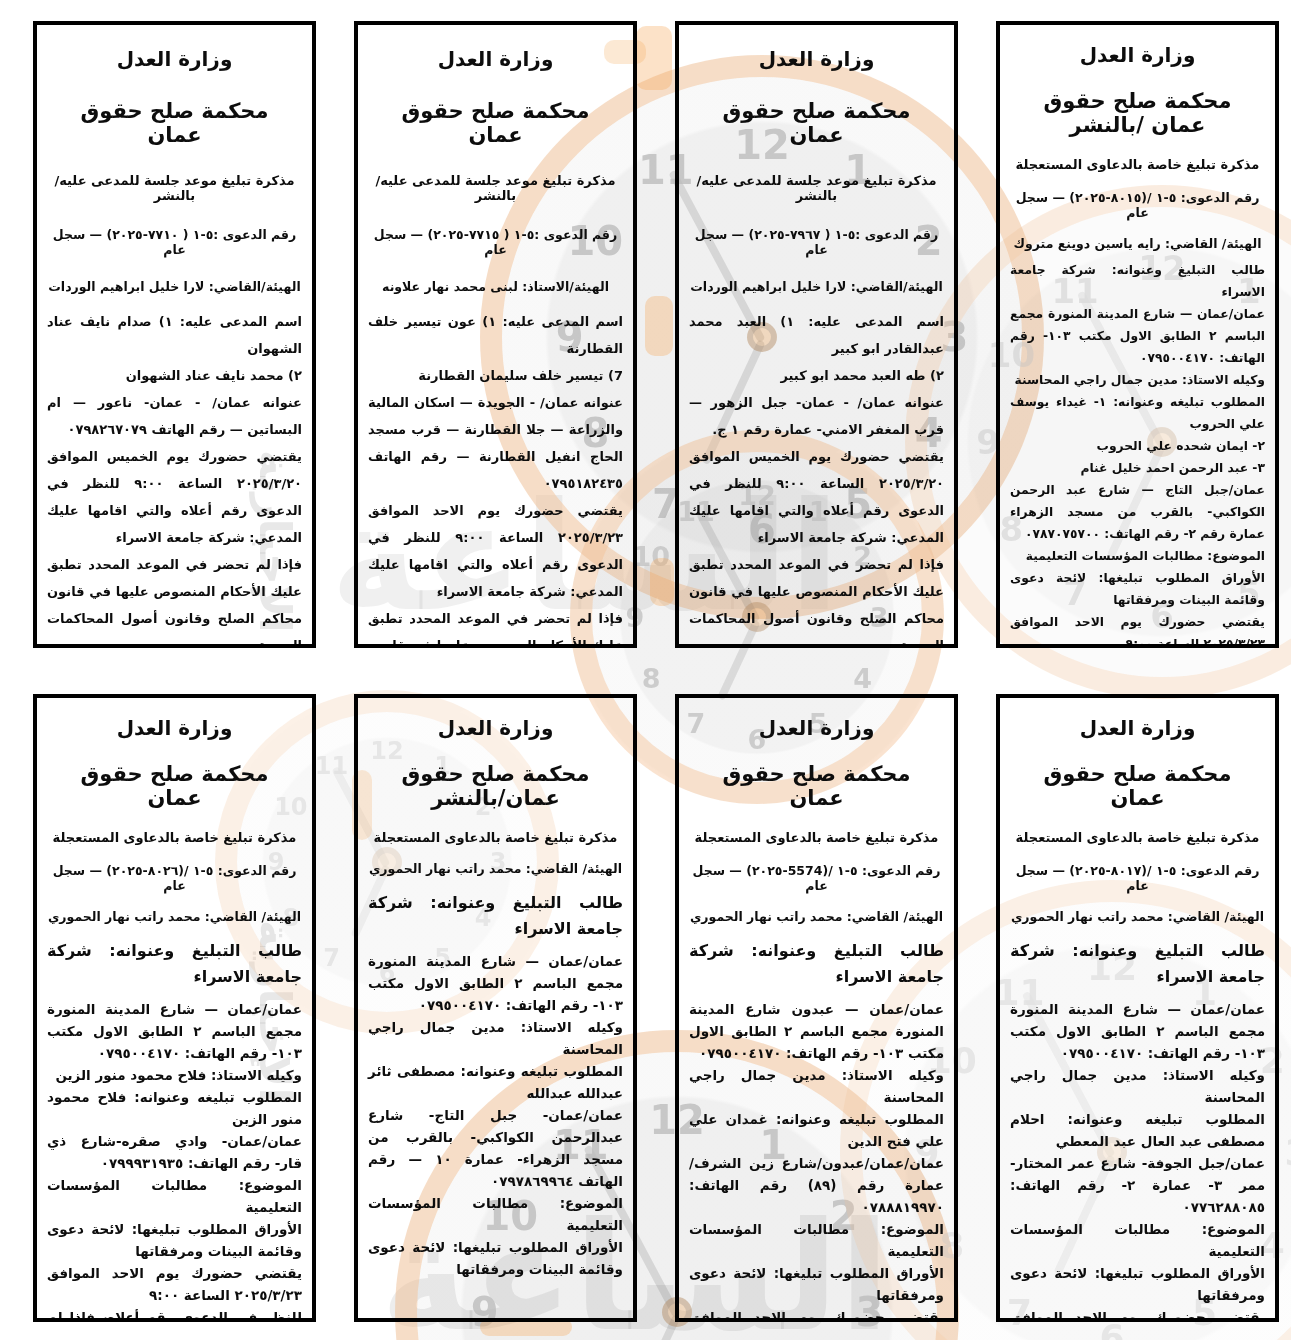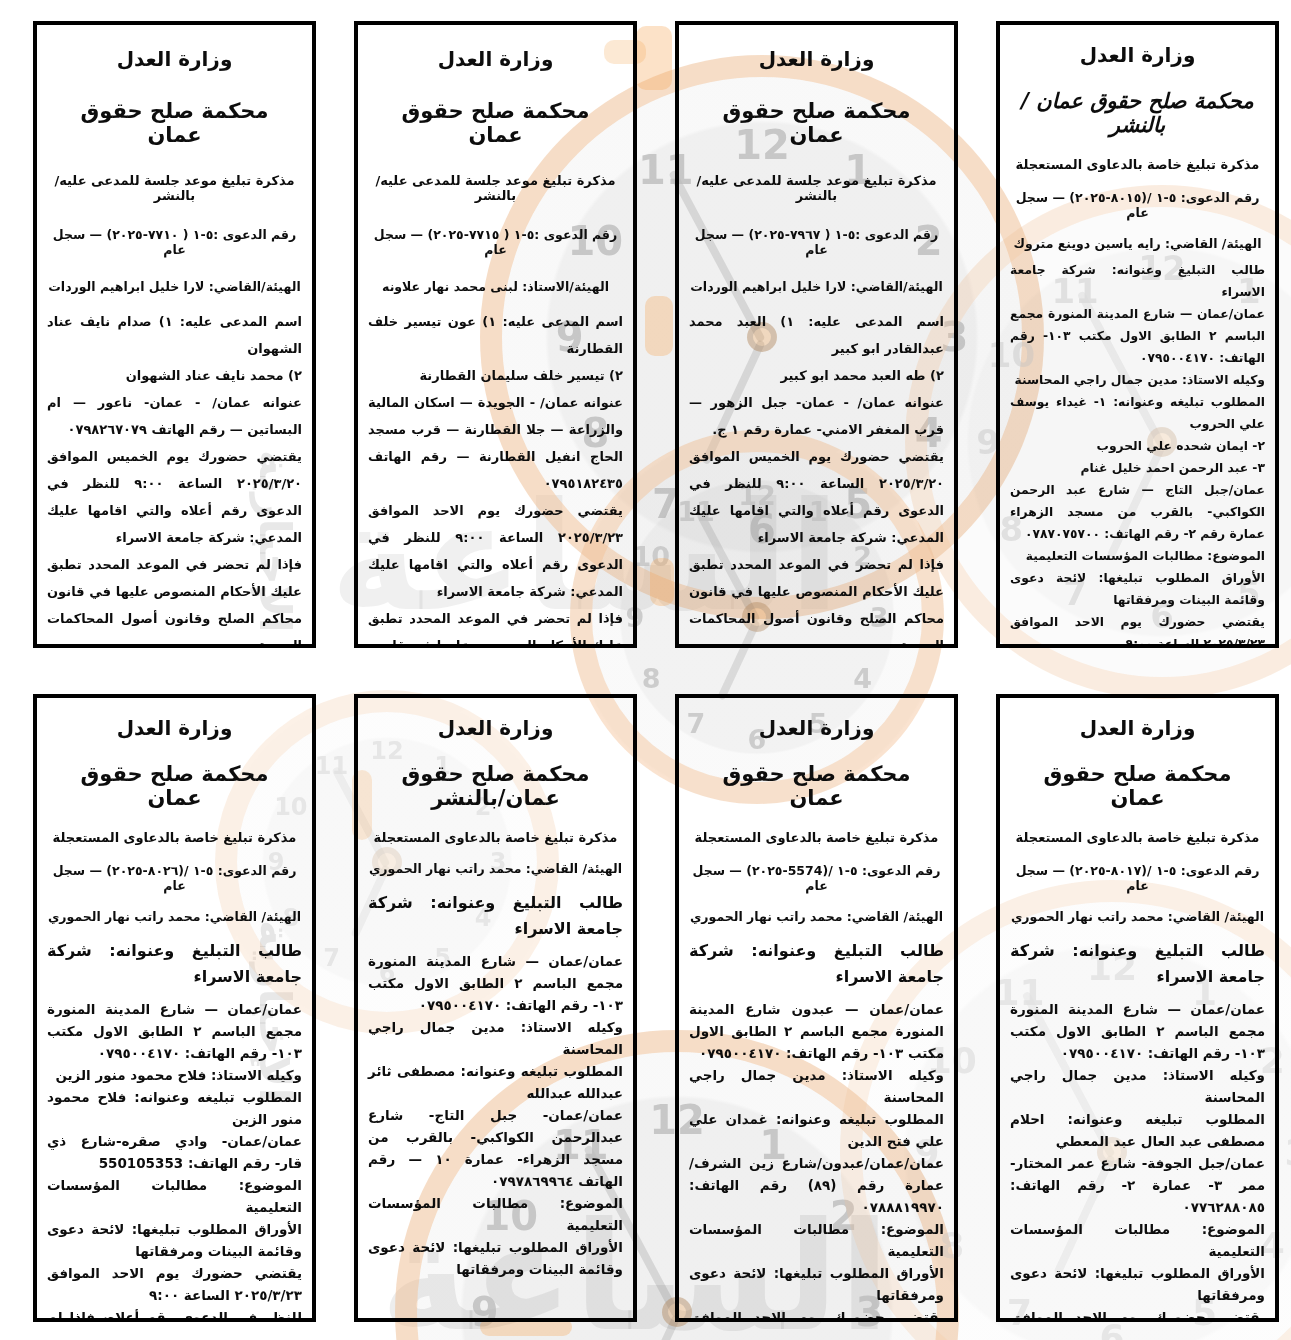--- a/index.html
+++ b/index.html
@@ -50,21 +50,21 @@
   .lead:empty{display:none;}
   .body{margin-top:14px; text-align:justify;}
   .para{margin:0; font-weight:700;}
   [data-size="lg"] .body .para{font-size:13px; line-height:27px;}
   [data-size="md"] .ministry{margin-top:18px;}
   [data-size="md"] .court{margin-top:22px;} [data-size="md"] .memo{margin-top:20px;}
   [data-size="md"] .case{margin-top:18px;}  [data-size="md"] .judge{margin-top:16px;}
   [data-size="md"] .body{margin-top:8px;}
   [data-size="md"] .body .para{font-size:13.5px; line-height:22px;}
   [data-size="sm"] .ministry{margin-top:18px;}
-  [data-size="sm"] .court{margin-top:22px;font-style:italic;} [data-size="sm"] .memo{margin-top:20px;}
+  [data-size="sm"] .court{margin-top:22px;} [data-size="sm"] .memo{margin-top:20px;}
   [data-size="sm"] .case{margin-top:18px;}  [data-size="sm"] .judge{margin-top:16px;}
   [data-size="sm"] .body{margin-top:8px;}
   [data-size="sm"] .body .para{font-size:12.3px; line-height:22px;}
 </style>
 </head>
 <body>
 
 <div class="wm-layer">
   <div class="wm-word wm-word-1">الساعة</div>
   <div class="wm-word wm-word-2">الإخبارية</div>
@@ -201,21 +201,21 @@
       <h2 class="ministry">وزارة العدل</h2>
       <h1 class="court">محكمة صلح حقوق عمان</h1>
       <p class="memo">مذكرة تبليغ موعد جلسة للمدعى عليه/ بالنشر</p>
       <p class="case">رقم الدعوى :٥-١ ( ٧٧١٥-٢٠٢٥) — سجل عام</p>
       <p class="judge">الهيئة/الاستاذ: لبنى محمد نهار علاونه</p>
 
       <div class="body">
 
           <p class="para">اسم المدعى عليه: ١) عون تيسير خلف القطارنة</p>
 
-          <p class="para">٢) تيسير خلف سليمان القطارنة</p>
+          <p class="para">7) تيسير خلف سليمان القطارنة</p>
 
           <p class="para">عنوانه عمان/ - الجويدة — اسكان المالية والزراعة — جلا القطارنة — قرب مسجد الحاج انفيل القطارنة — رقم الهاتف ٠٧٩٥١٨٢٤٣٥</p>
 
           <p class="para">يقتضي حضورك يوم الاحد الموافق ٢٠٢٥/٣/٢٣ الساعة ٩:٠٠ للنظر في الدعوى رقم أعلاه والتي اقامها عليك المدعي: شركة جامعة الاسراء</p>
 
           <p class="para">فإذا لم تحضر في الموعد المحدد تطبق عليك الأحكام المنصوص عليها في قانون محاكم الصلح وقانون أصول المحاكمات المدنية.</p>
         </div>
     </article>
 
     <article class="notice" data-size="lg">
@@ -279,21 +279,21 @@
       <p class="judge">الهيئة/ القاضي: محمد راتب نهار الحموري</p>
       <p class="lead">طالب التبليغ وعنوانه: شركة جامعة الاسراء</p>
       <div class="body">
 
           <p class="para">عمان/عمان — شارع المدينة المنورة مجمع الباسم ٢ الطابق الاول مكتب ١٠٣- رقم الهاتف: ٠٧٩٥٠٠٤١٧٠</p>
 
           <p class="para">وكيله الاستاذ: فلاح محمود منور الزين</p>
 
           <p class="para">المطلوب تبليغه وعنوانه: فلاح محمود منور الزبن</p>
 
-          <p class="para">عمان/عمان- وادي صقره-شارع ذي قار- رقم الهاتف: 550105353</p>
+          <p class="para">عمان/عمان- وادي صقره-شارع ذي قار- رقم الهاتف: ٠٧٩٩٩٣١٩٣٥</p>
 
           <p class="para">الموضوع: مطالبات المؤسسات التعليمية</p>
 
           <p class="para">الأوراق المطلوب تبليغها: لائحة دعوى وقائمة البينات ومرفقاتها</p>
 
           <p class="para">يقتضي حضورك يوم الاحد الموافق ٢٠٢٥/٣/٢٣ الساعة ٩:٠٠</p>
 
           <p class="para">للنظر في الدعوى رقم أعلاه، فإذا لم تحضر او ترسل وكيلا عنك تطبق عليك الاحكام المنصوص عليها في قانون اصول المحاكمات المدنية.</p>
         </div>
     </article>

